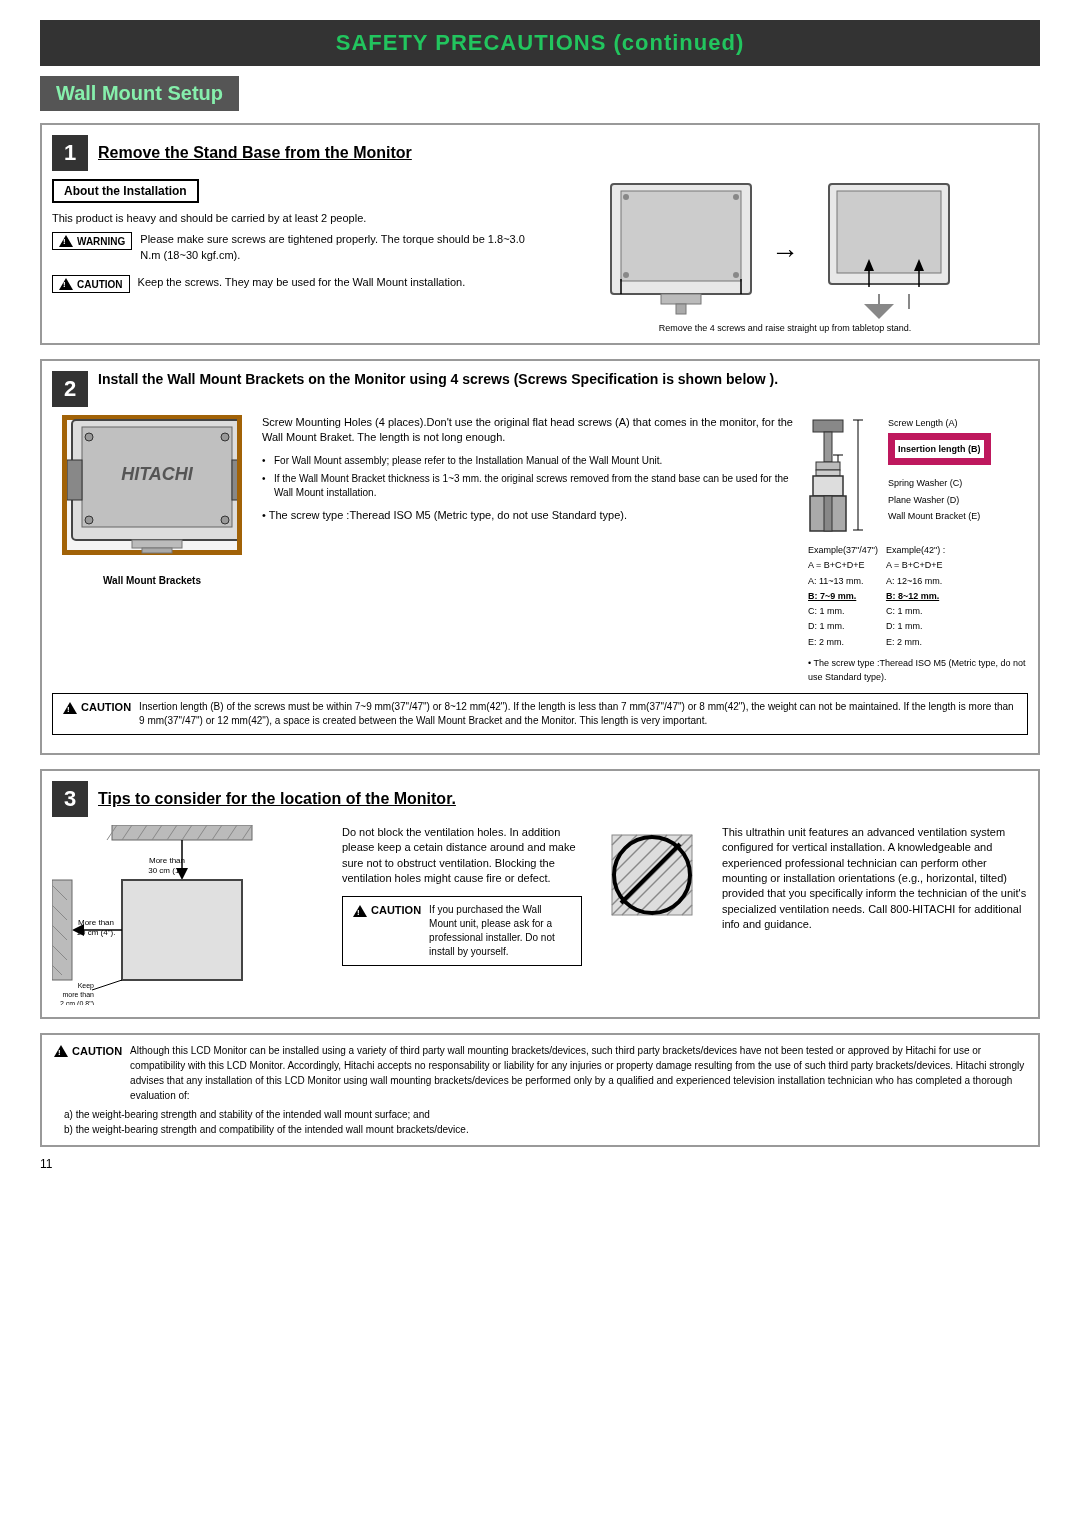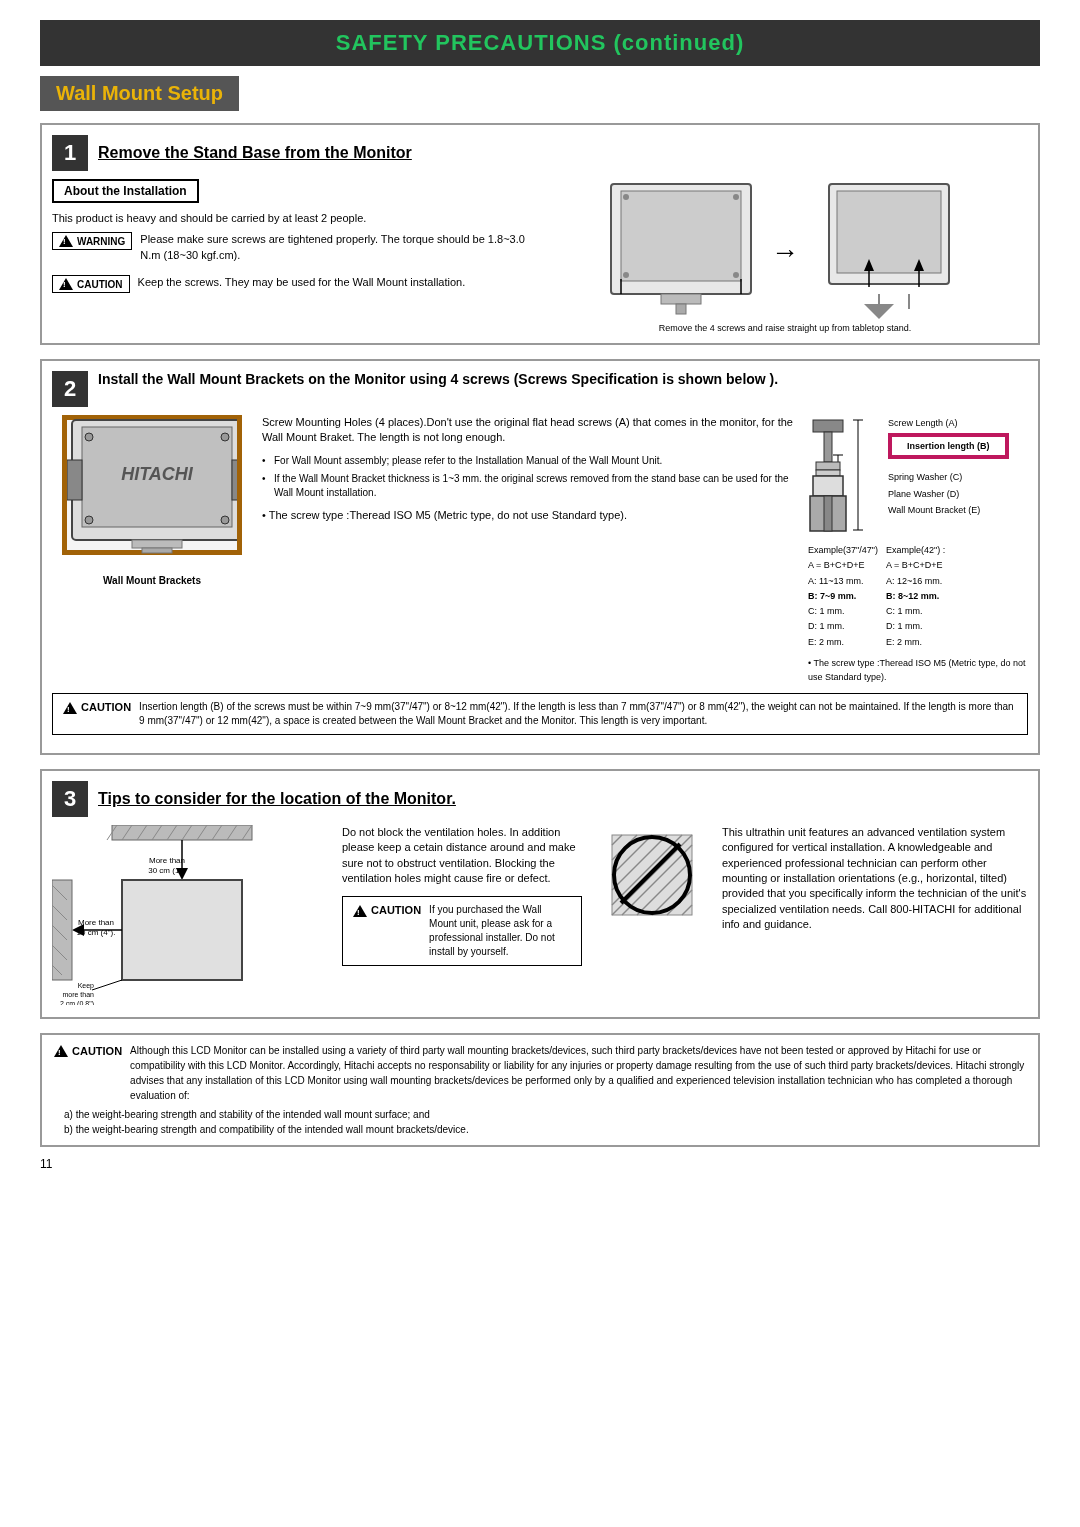--- a/index.html
+++ b/index.html
@@ -17,21 +17,21 @@
       color: #22c55e;
       text-align: center;
       font-size: 22px;
       font-weight: bold;
       padding: 10px 20px;
       margin-bottom: 10px;
       letter-spacing: 1px;
     }
     .section-title {
       background: #555;
-      color: #eab308;
+      color: #86efac;
       font-size: 20px;
       font-weight: bold;
       padding: 6px 16px;
       display: inline-block;
       margin-bottom: 12px;
     }
     .main-border {
       border: 2px solid #999;
       padding: 10px;
       margin-bottom: 14px;
@@ -245,21 +245,21 @@
     .bottom-caution-inner {
       display: flex;
       align-items: flex-start;
       gap: 8px;
     }
     .page-number {
       text-align: left;
       font-size: 12px;
       margin-top: 10px;
     }
-    .bold { font-weight: bold; }
+    .bold { font-weight: bold; text-decoration: underline; }
     .step2-header {
       display: flex;
       align-items: flex-start;
       gap: 10px;
       margin-bottom: 8px;
     }
     .diagram-area {
       display: flex;
       align-items: center;
       gap: 10px;
@@ -412,21 +412,21 @@
 
             <rect x="8" y="55" width="24" height="6" fill="#ccc" stroke="#333" stroke-width="1"></rect>
 
             <rect x="5" y="61" width="30" height="20" fill="#ddd" stroke="#333" stroke-width="1.5"></rect>
 
             <rect x="2" y="81" width="36" height="35" fill="#aaa" stroke="#333" stroke-width="1.5"></rect>
             <rect x="16" y="81" width="8" height="35" fill="#888" stroke="#333" stroke-width="1"></rect>
           </svg>
           <div style="font-size:9px;line-height:1.8;">
             <div style="margin-bottom:2px;">Screw Length (A)</div>
-            <div style="font-weight:bold;border:4px solid #be185d;padding:1px 15px;margin-bottom:10px;">Insertion length (B)</div>
+            <div style="font-weight:bold;border:7px solid #be185d;padding:1px 3px;margin-bottom:10px;">Insertion length (B)</div>
             <div>Spring Washer (C)</div>
             <div>Plane Washer (D)</div>
             <div>Wall Mount Bracket (E)</div>
           </div>
         </div>
         <div style="display:flex;gap:8px;font-size:9px;line-height:1.7;margin-top:4px;">
           <div>
             <div>Example(37"/47")</div>
             <div>A = B+C+D+E</div>
             <div>A: 11~13 mm.</div>

